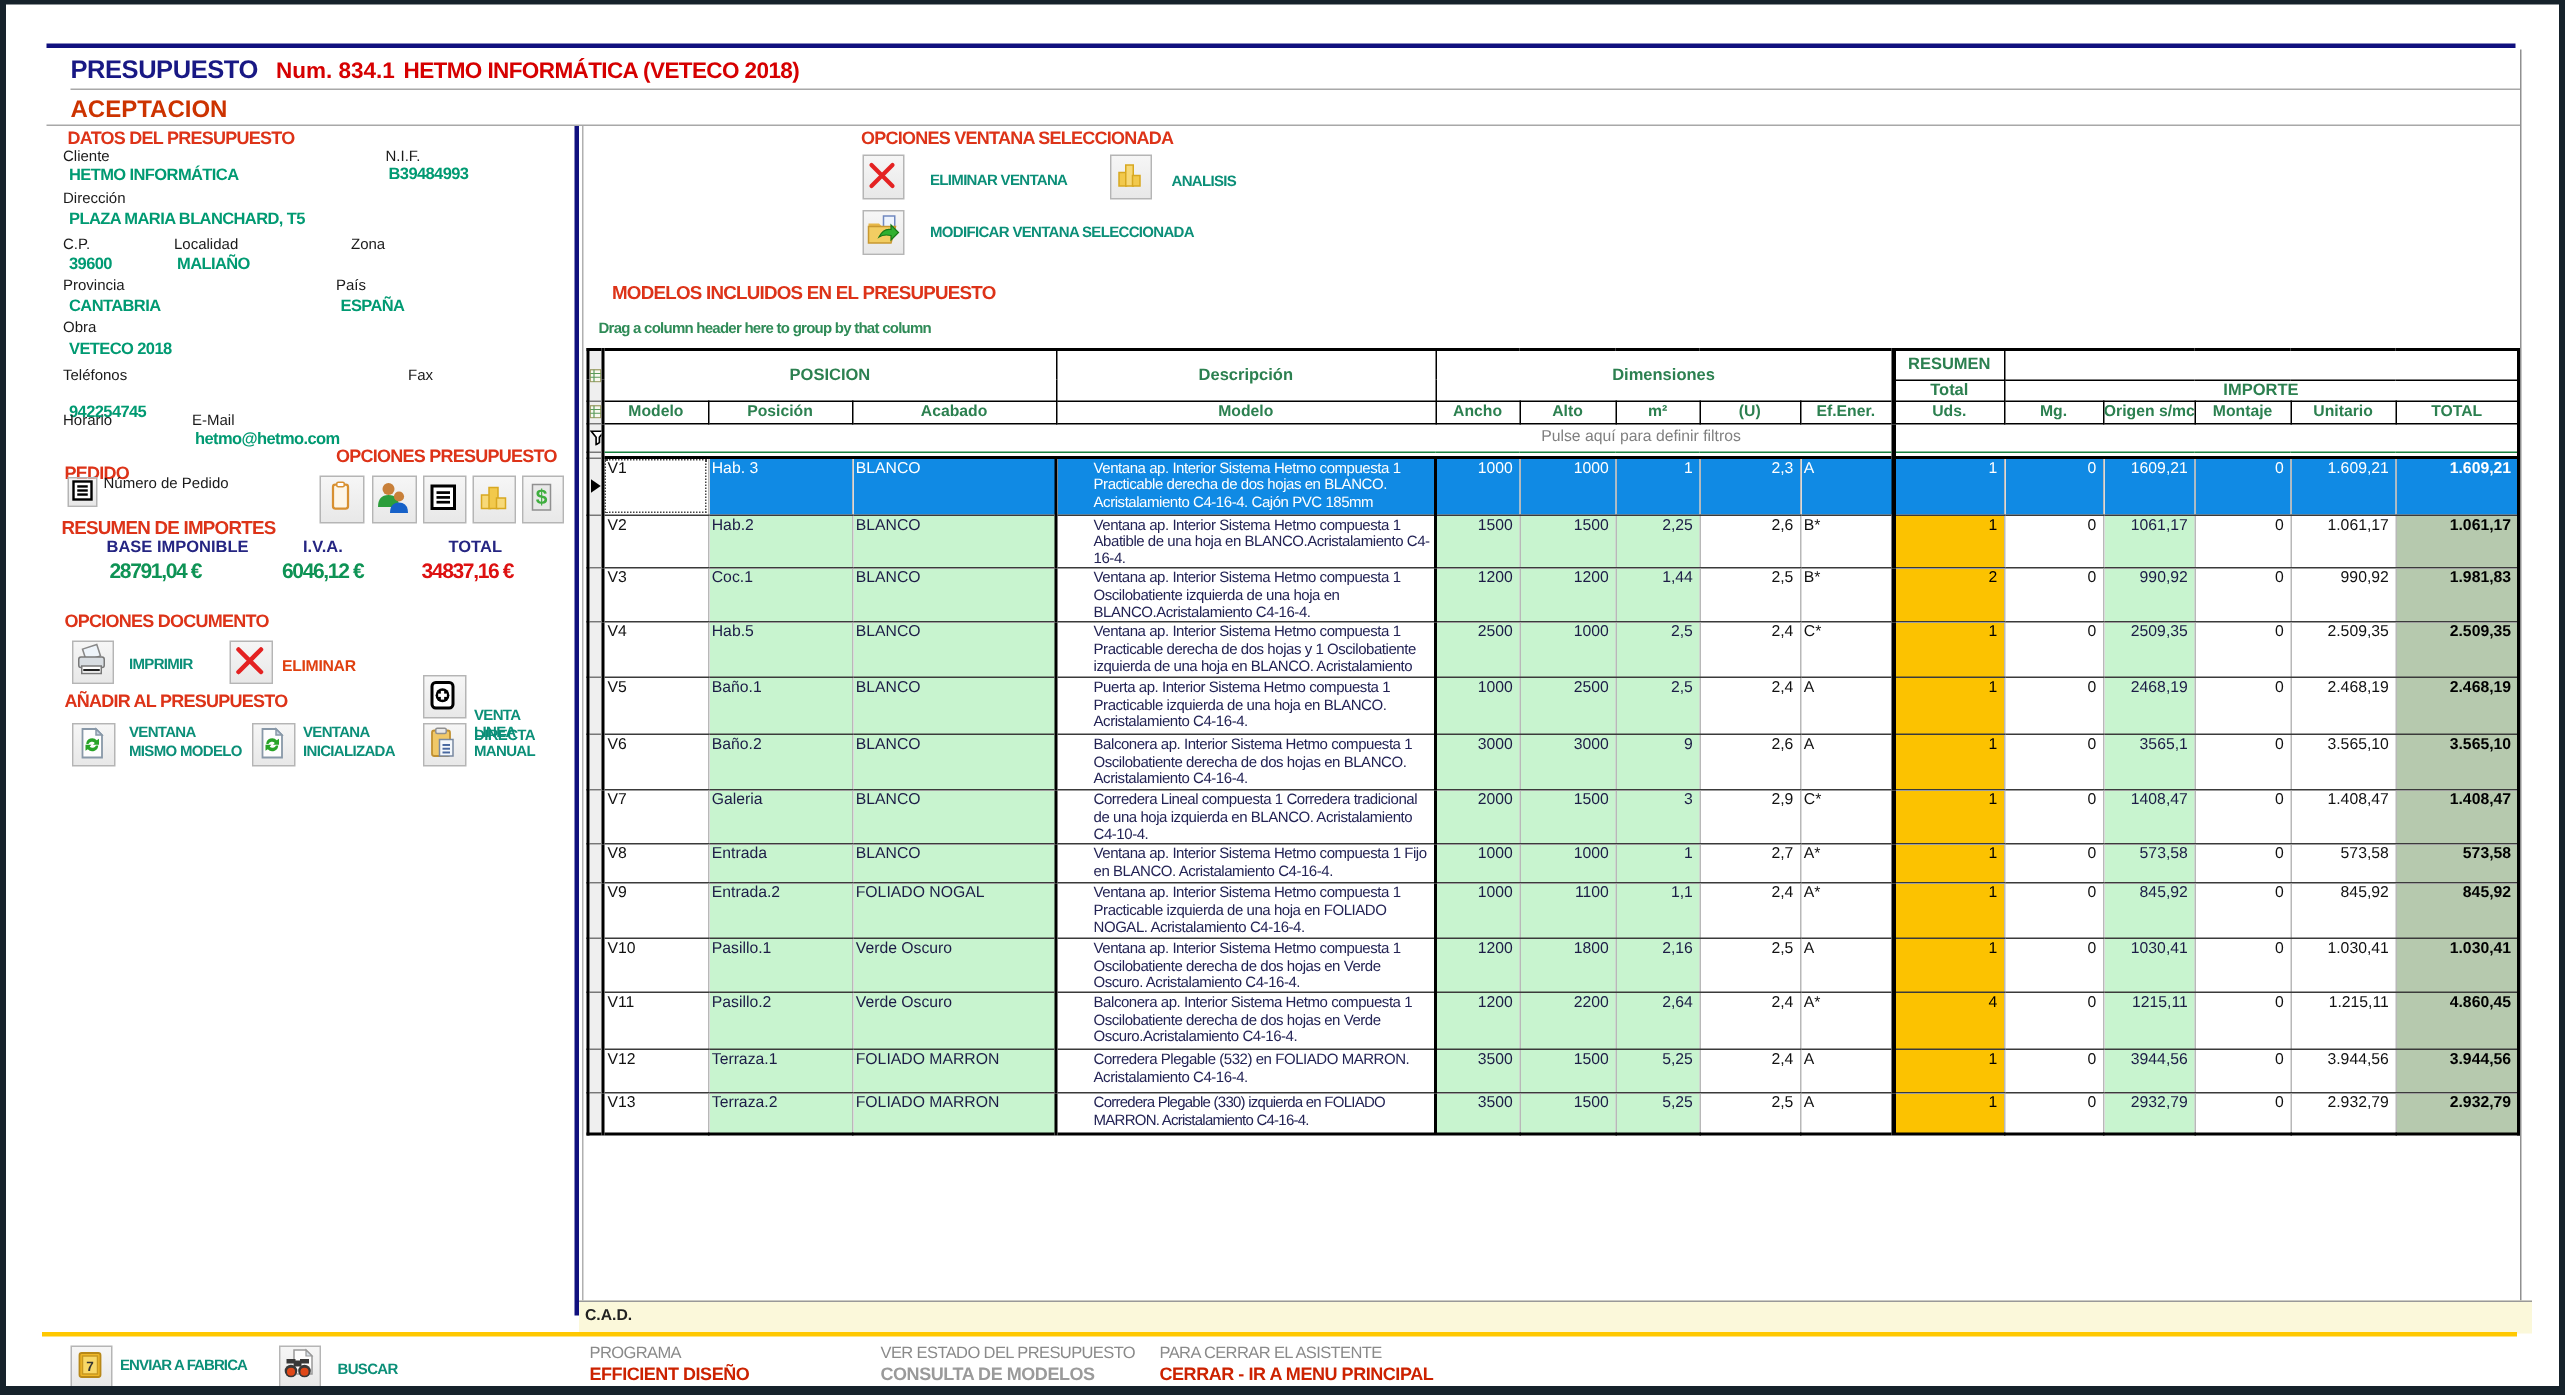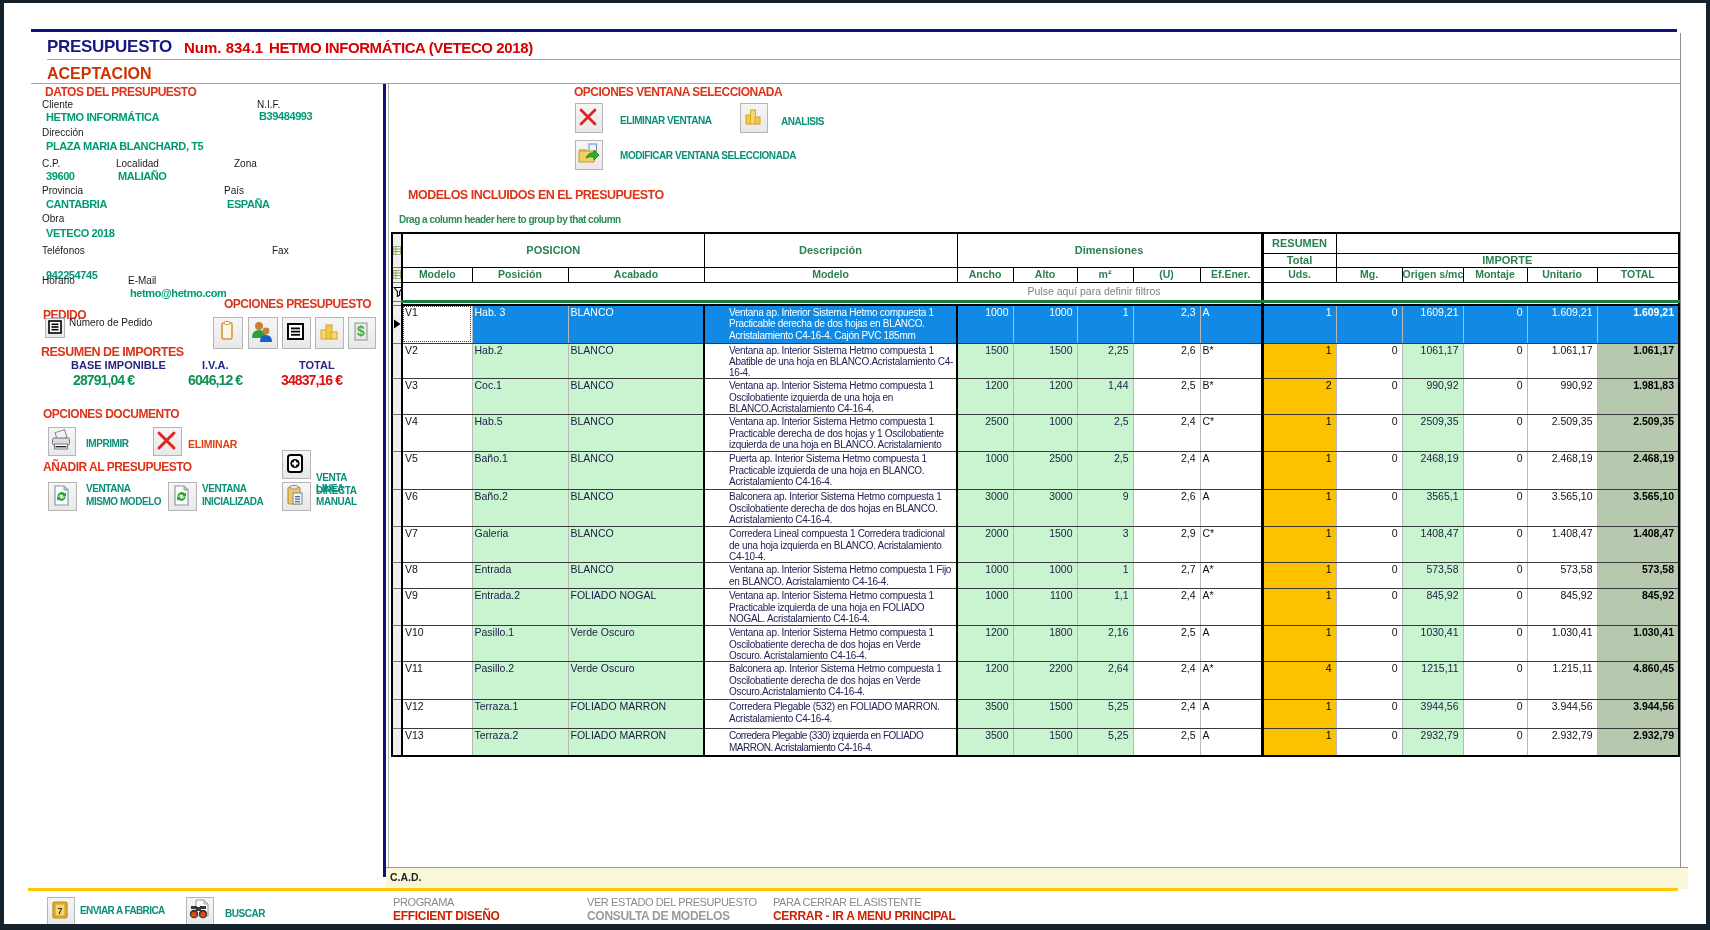--- a/index.html
+++ b/index.html
@@ -24,21 +24,21 @@
 
   #tbl{border-collapse:collapse;table-layout:fixed;width:1289px;font-family:"Liberation Sans",sans-serif;}
   #tbl td{overflow:hidden;white-space:nowrap;box-sizing:border-box;}
   #tbl{border:2px solid #000;}
   .ind{background:#efefef;border-right:2px solid #000;border-bottom:1px solid #777;padding:0;line-height:0;}
   .ind svg{display:inline-block;vertical-align:middle;}
   .gh,.ch{background:#fff;color:#2c8050;font-weight:bold;font-size:11px;text-align:center;
       border:1px solid #000;line-height:11px;padding:0;}
   .ch{font-size:10.5px;}
   .gh{font-size:11px;}
-  .flt{background:#fff;color:#808080;font-size:10.5px;border-bottom:3px solid #15803d;line-height:17px;padding:0;}
+  .flt{background:#fff;color:#808080;font-size:10.5px;border-bottom:1px solid #15803d;line-height:17px;padding:0;}
   .gap{background:#fff;border-bottom:2px solid #000;height:4px;padding:0;font-size:1px;line-height:1px;}
   .c{font-size:10.5px;color:#1c1c46;vertical-align:top;padding:1px 2px 0 2px;line-height:11.5px;
      border-right:1px solid #b8b8b8;border-bottom:1px solid #3a3a3a;}
   #tbl td.desc{font-size:10px;letter-spacing:-0.3px;line-height:11.3px;}
   #tbl td.desc{white-space:normal;}
   .c.cw,.c.cg{font-size:10.5px;}
   .cw{background:#fff;}
   .cg{background:#c8f4cf;}
   .co{background:#fcc200;color:#000;}
   .ct{background:#b6c9ae;font-weight:bold;color:#000;}

